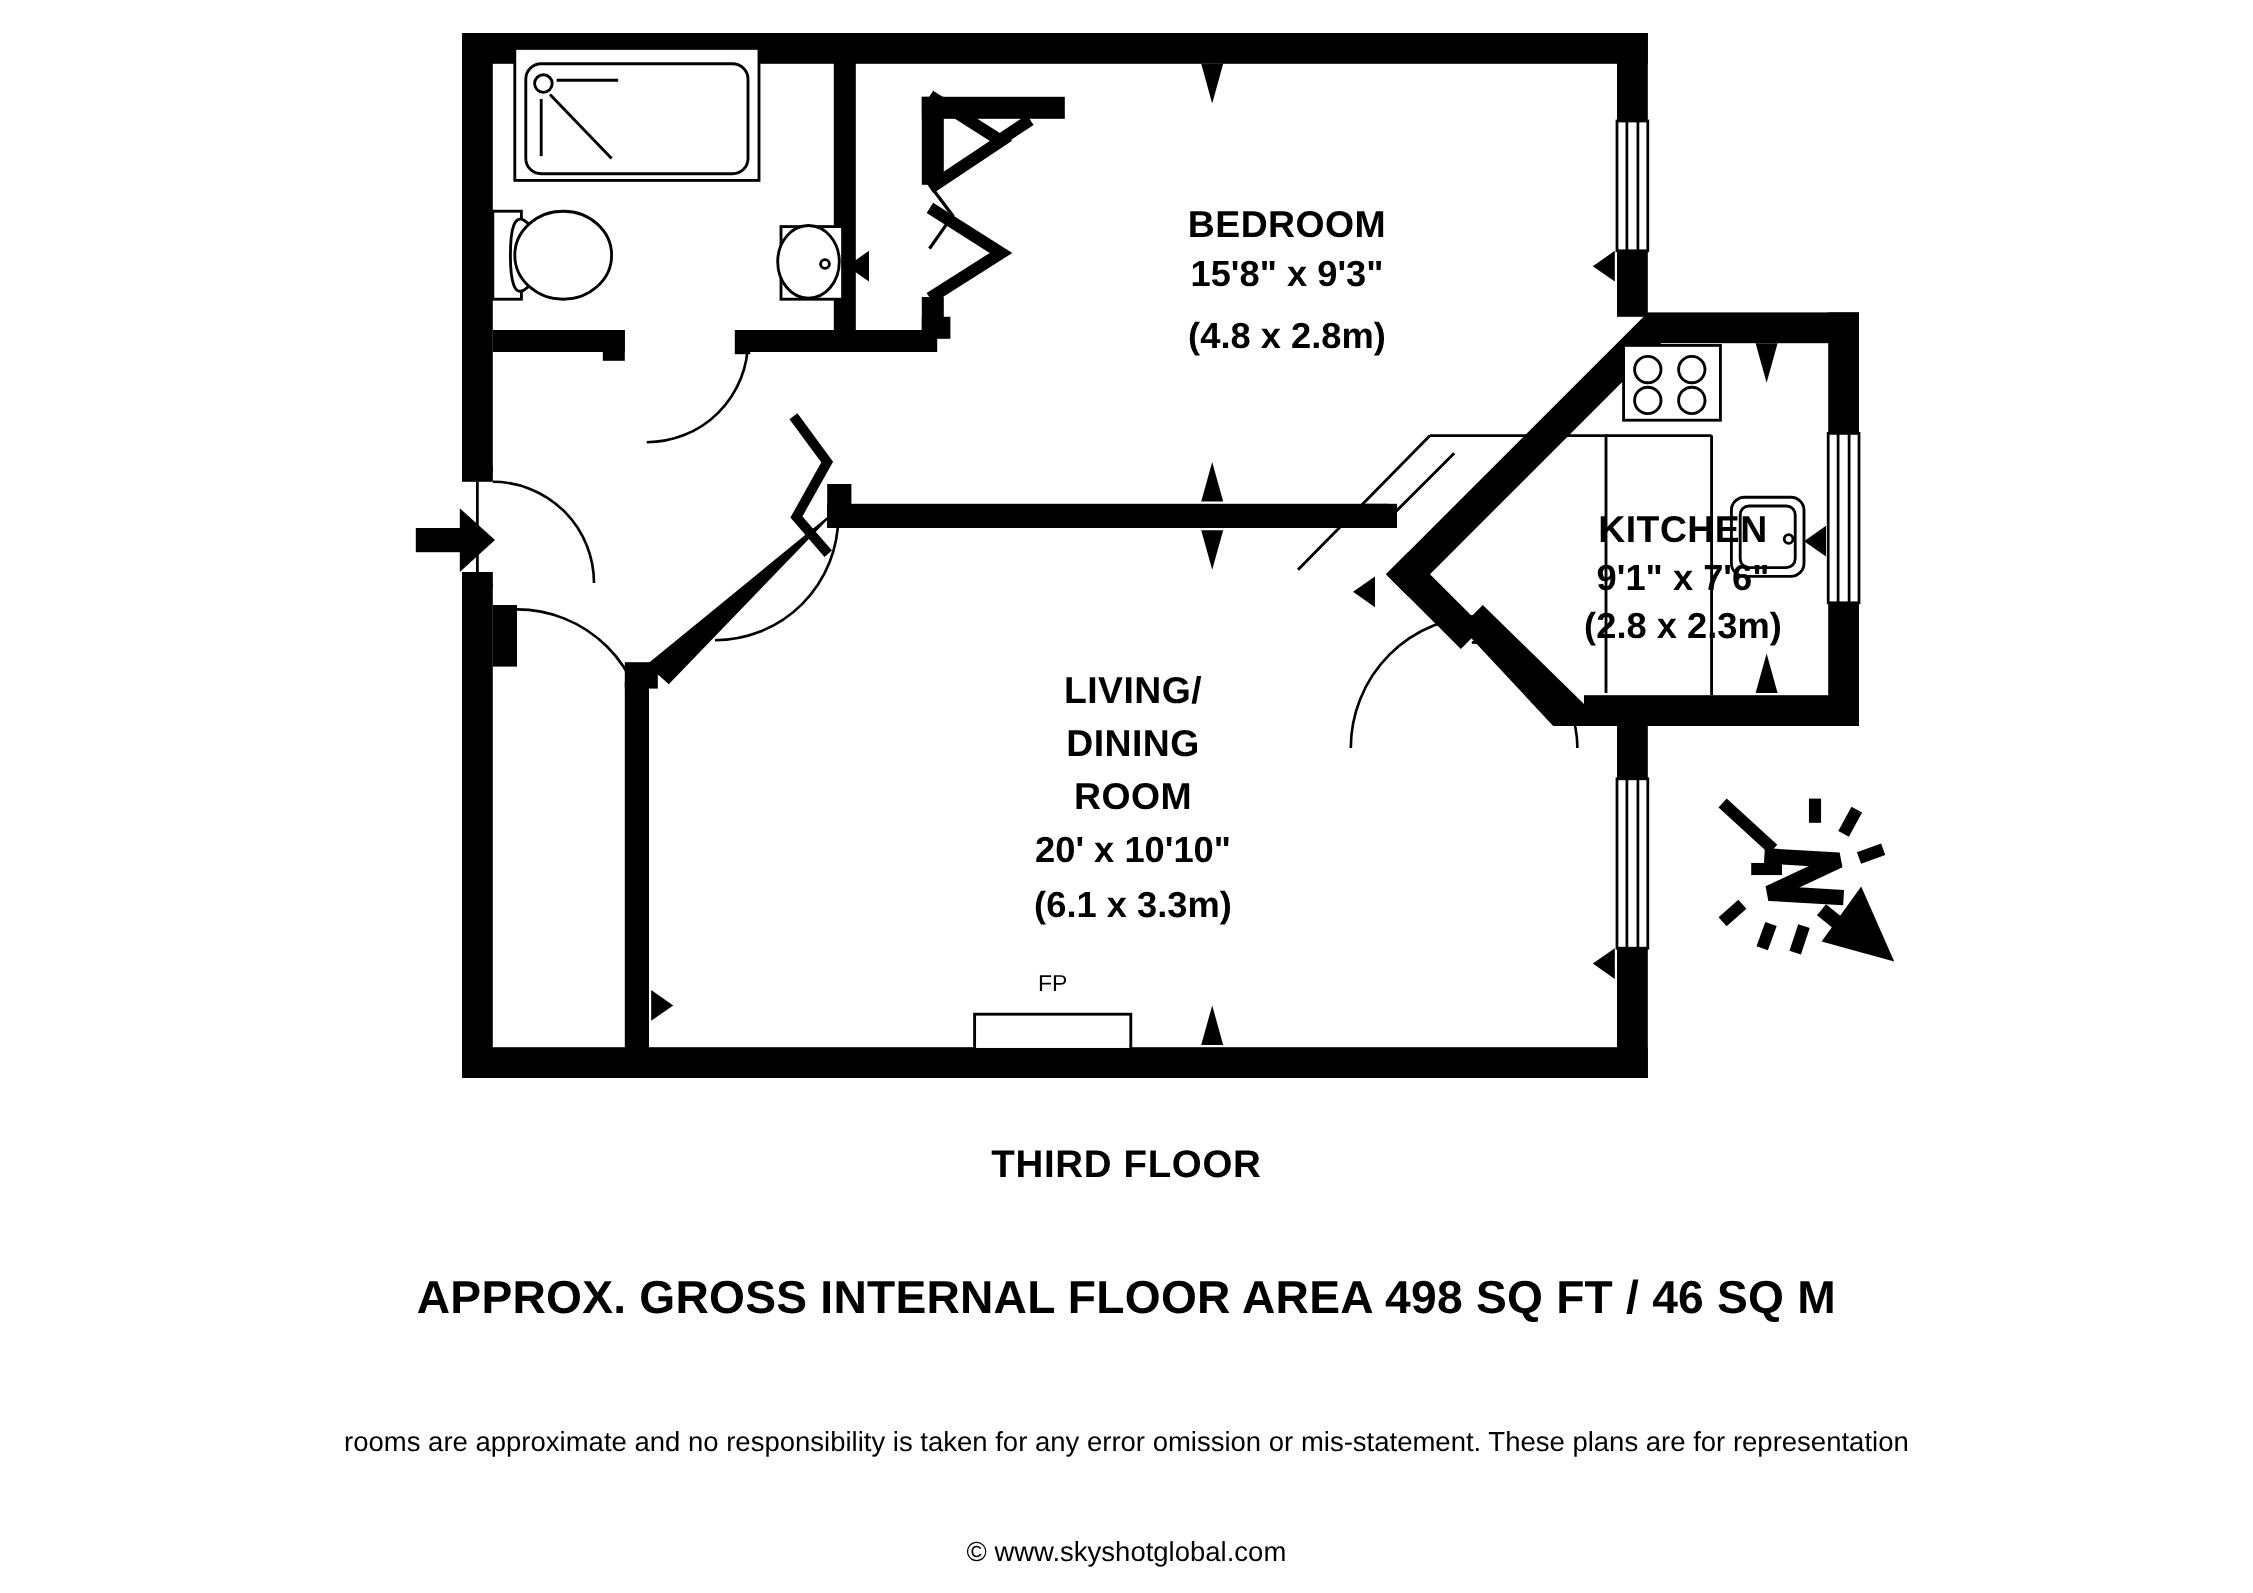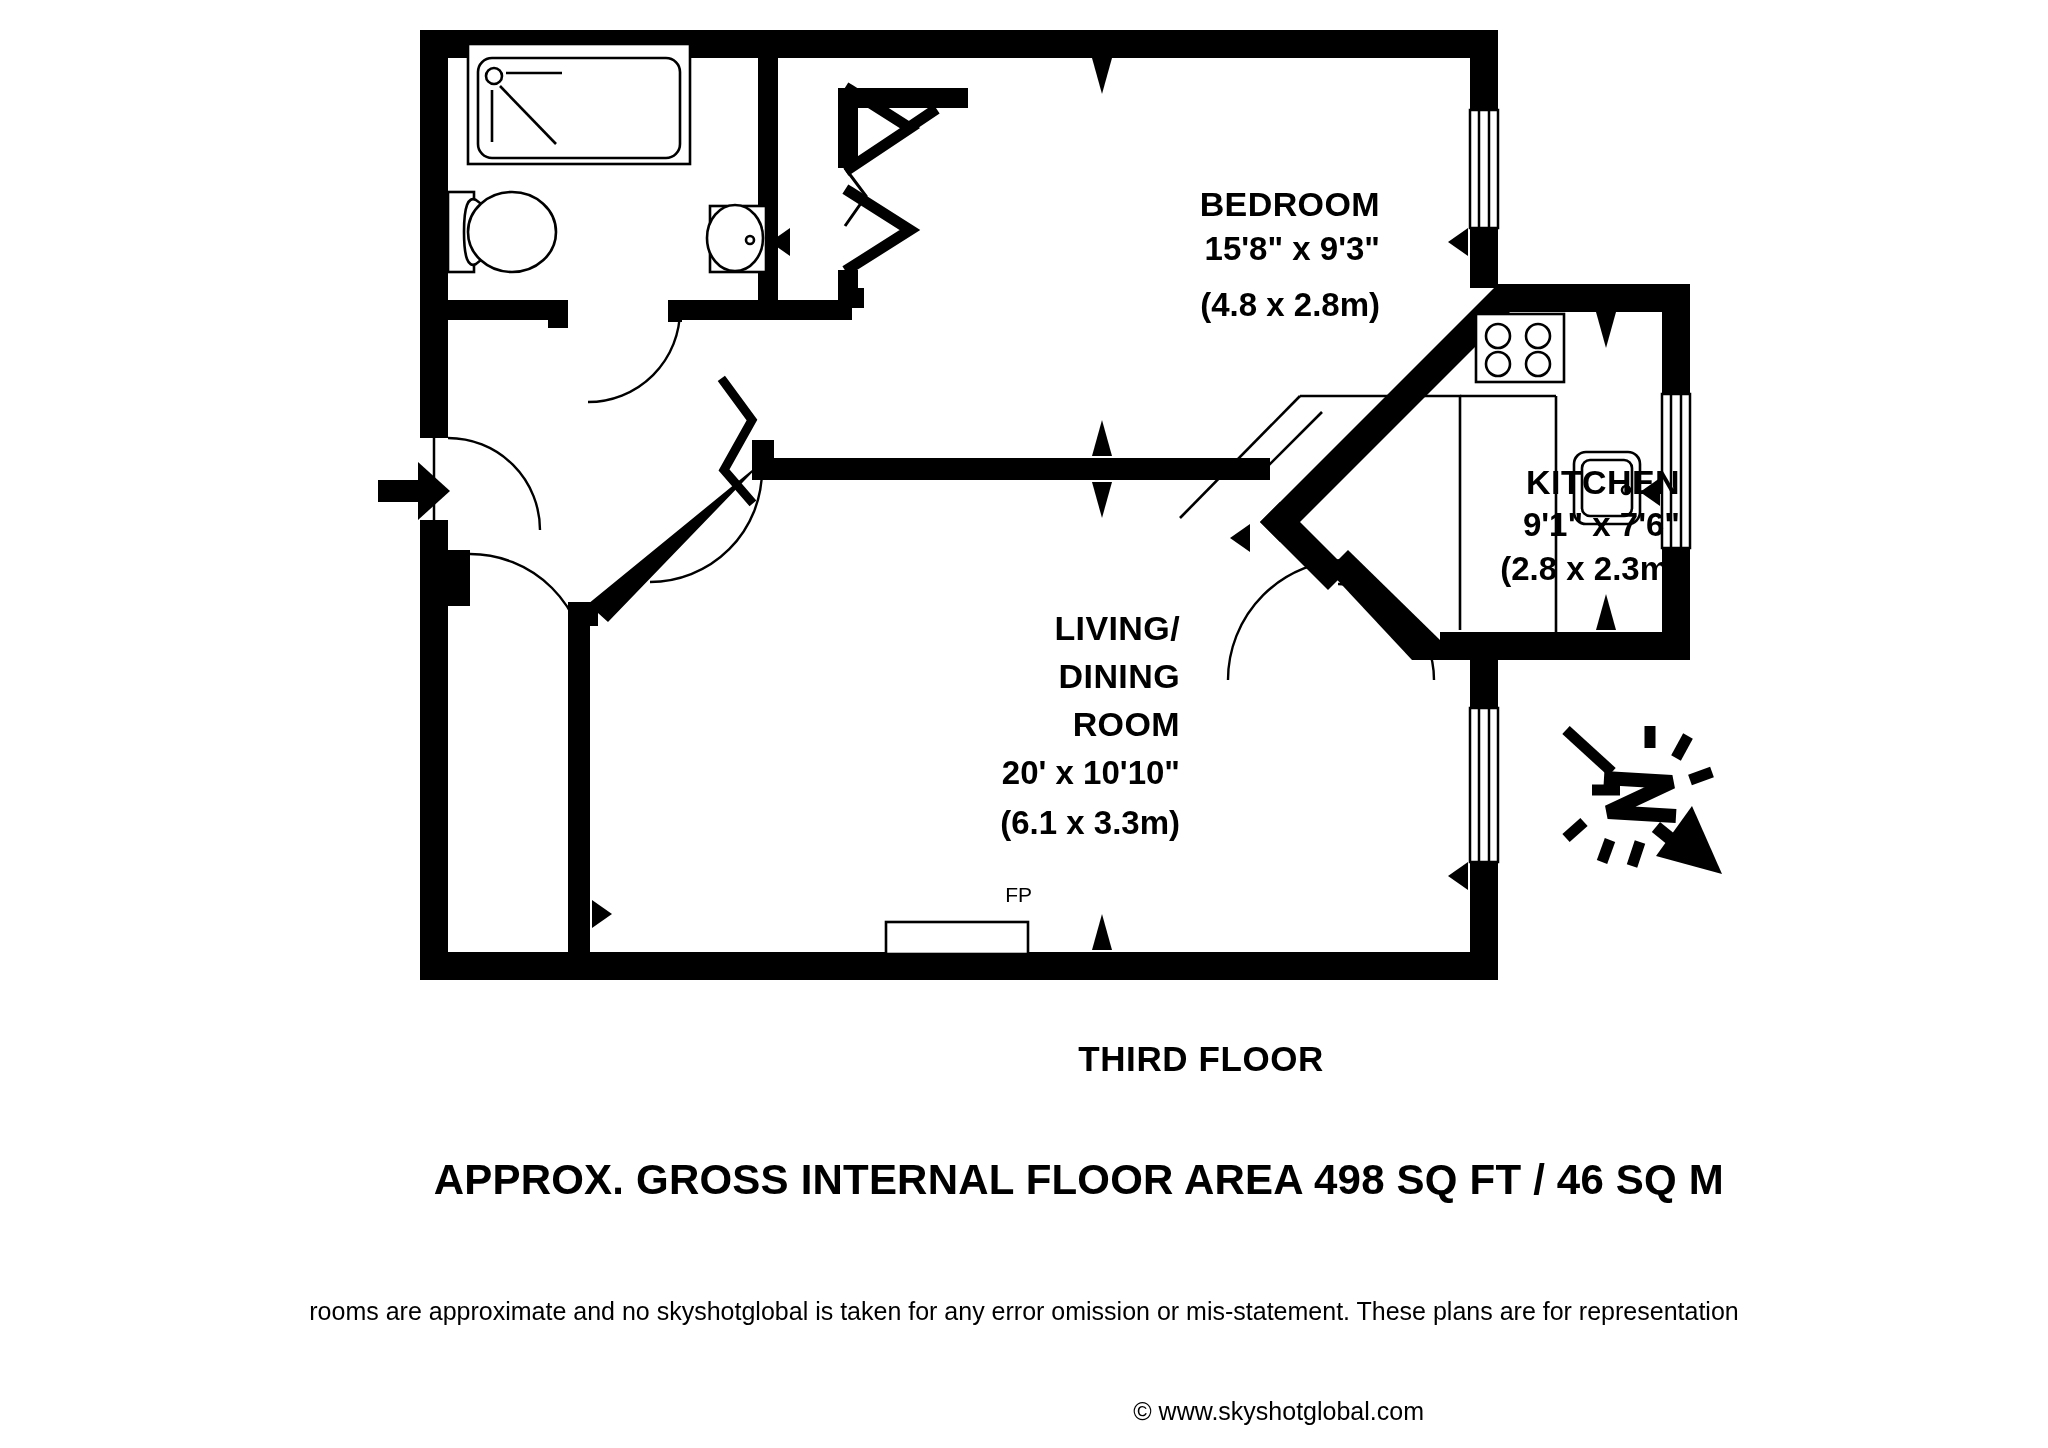--- a/index.html
+++ b/index.html
@@ -25,21 +25,21 @@
   #plan-svg {
     position: absolute;
     left: 0;
     top: 0;
     width: 2048px;
     height: 1448px;
     display: block;
   }
   .txt {
     position: absolute;
-    text-align: right;
+    text-align: center;
     white-space: pre;
     line-height: 1.06;
   }
   .room-label {
     font-weight: bold;
     font-size: 34px;
     letter-spacing: 0.4px;
   }
   .room-dims {
     font-weight: bold;
@@ -307,20 +307,20 @@
   <div class="txt room-dims" style="left:880px; top:756px; width:300px;">20' x 10'10"</div>
   <div class="txt room-dims" style="left:880px; top:806px; width:300px;">(6.1 x 3.3m)</div>
 
   <div class="txt fp-label" style="left:882px; top:884px; width:150px;">FP</div>
 
   <div class="txt floor-title" style="left:724px; top:1040px; width:600px;">THIRD FLOOR</div>
 
   <div class="txt area-title" style="left:324px; top:1158px; width:1400px;">APPROX. GROSS INTERNAL FLOOR AREA 498 SQ FT / 46 SQ M</div>
 
   <div class="txt disclaimer" style="left:174px; top:1230px; width:1700px;">
-    <div>rooms are approximate and no skyshotglobal is taken for any error omission or mis-statement. These plans are for representation</div>
+    <div>rooms are approximate and no responsibility is taken for any error omission or mis-statement. These plans are for representation</div>
     
     
   </div>
 
   <div class="txt copyright" style="left:624px; top:1398px; width:800px;">© www.skyshotglobal.com</div>
 
 </div>
 
 </body></html>

